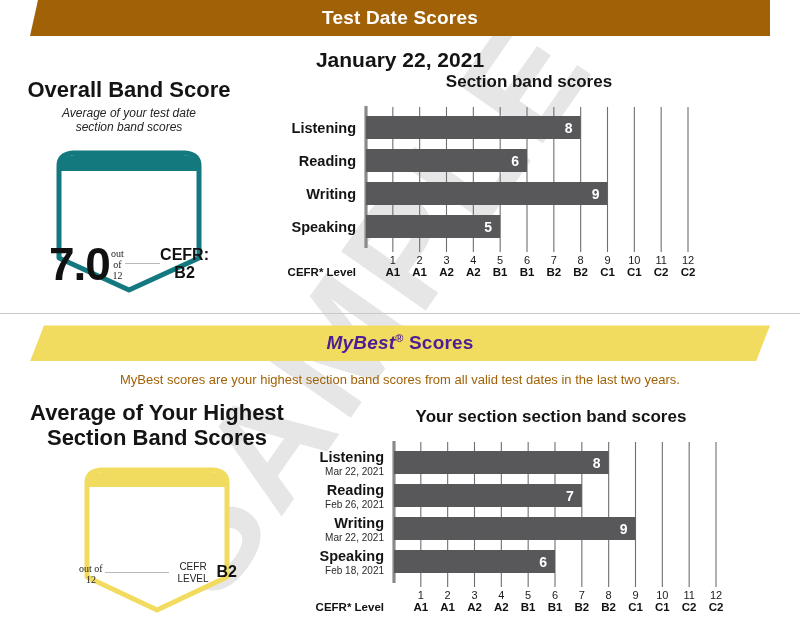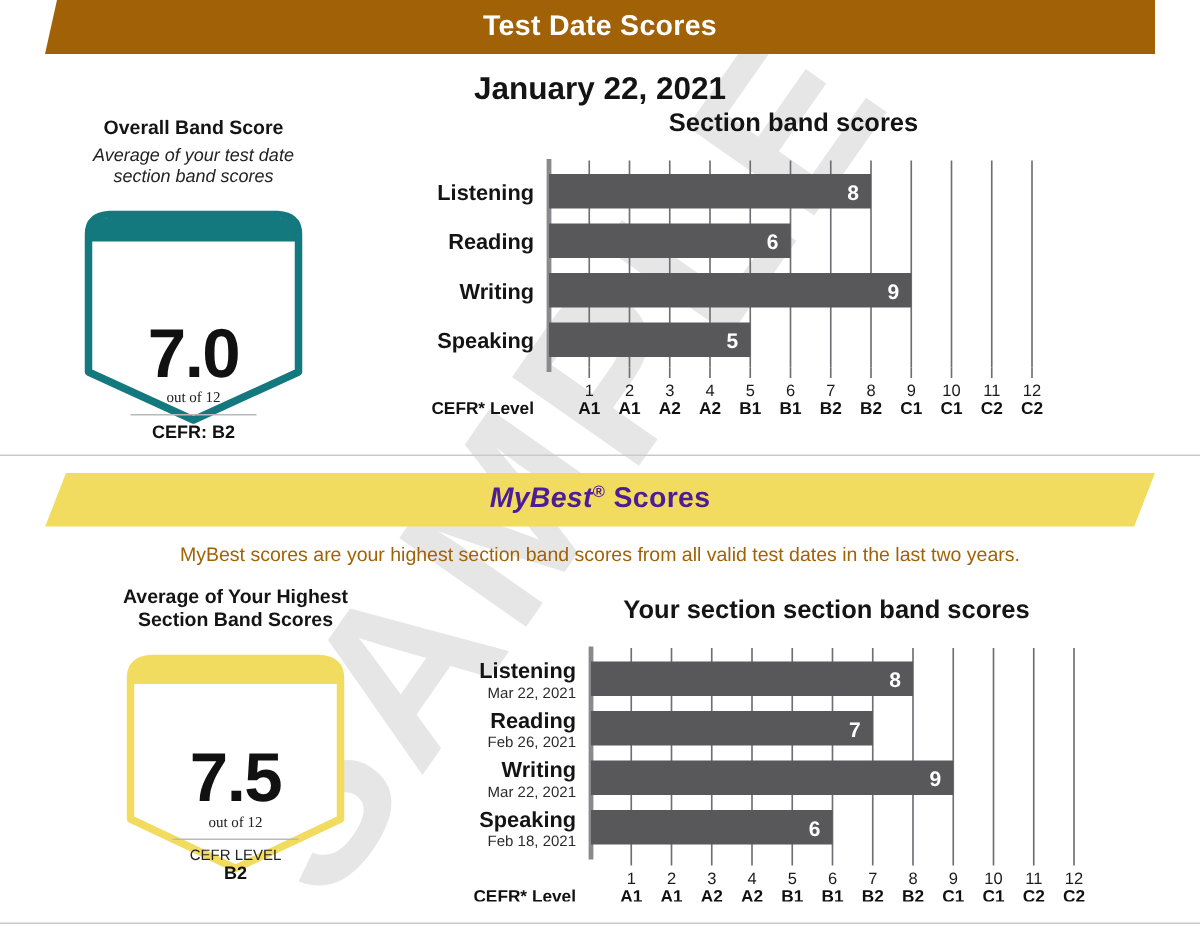--- a/index.html
+++ b/index.html
@@ -98,21 +98,21 @@
     flex: 0 0 258px;
     text-align: center;
   }
   .right-col {
     flex: 1 1 auto;
     position: relative;
   }
 
   
   .left-title {
-    font-size: 13px;
+    font-size: 22px;
     font-weight: bold;
     line-height: 1.12;
     margin-top: 6px;
     color: #141414;
   }
   .left-sub {
     font-size: 12px;
     font-style: italic;
     line-height: 1.2;
     margin-top: 3px;
@@ -128,23 +128,23 @@
   .shield-svg {
     display: block;
   }
   .shield-text {
     position: absolute;
     left: 0;
     top: 0;
     width: 100%;
     height: 100%;
     display: flex;
-    flex-direction: column;
+    flex-direction: row;
     align-items: center;
-    justify-content: center;
+    justify-content: space-between;
   }
   .shield-score {
     font-size: 46px;
     font-weight: bold;
     line-height: 1;
     letter-spacing: -1px;
     color: #111111;
   }
   .shield-outof {
     font-size: 10px;
@@ -158,21 +158,21 @@
     height: 1px;
     background: #b9b9b9;
     margin: 5px 0 5px 0;
   }
   .shield-cefr {
     font-size: 10px;
     color: #222222;
     line-height: 1.15;
   }
   .shield-cefr-strong {
-    font-size: 12px;
+    font-size: 16px;
     font-weight: bold;
     color: #111111;
     line-height: 1.15;
   }
 
   
   .chart-title {
     text-align: center;
     font-size: 17px;
     font-weight: bold;
@@ -366,21 +366,20 @@
         <div>Average of Your Highest</div>
         <div>Section Band Scores</div>
       </div>
 
       <div class="shield-holder">
         <svg class="shield-svg" width="160" height="158" viewBox="0 0 160 158">
           <path d="M10 22 Q10 10 24 9 L136 9 Q150 10 150 22 L150 116 L80 149 L10 116 Z" fill="#ffffff" stroke="#F2DC5F" stroke-width="5" stroke-linejoin="round" stroke-linecap="round"></path>
           <path d="M12 18 Q13 12 26 11 L134 11 Q147 12 148 18 L148 26 L12 26 Z" fill="#F2DC5F"></path>
         </svg>
         <div class="shield-text" style="padding-top:33px;">
-          <div class="shield-score">7.5</div>
           <div class="shield-outof">out of 12</div>
           <div class="shield-rule"></div>
           <div class="shield-cefr">CEFR LEVEL</div>
           <div class="shield-cefr-strong">B2</div>
         </div>
       </div>
     </div>
 
     <div class="right-col">
       <div class="chart-title" style="margin-top:12px;">Your section section band scores</div>

